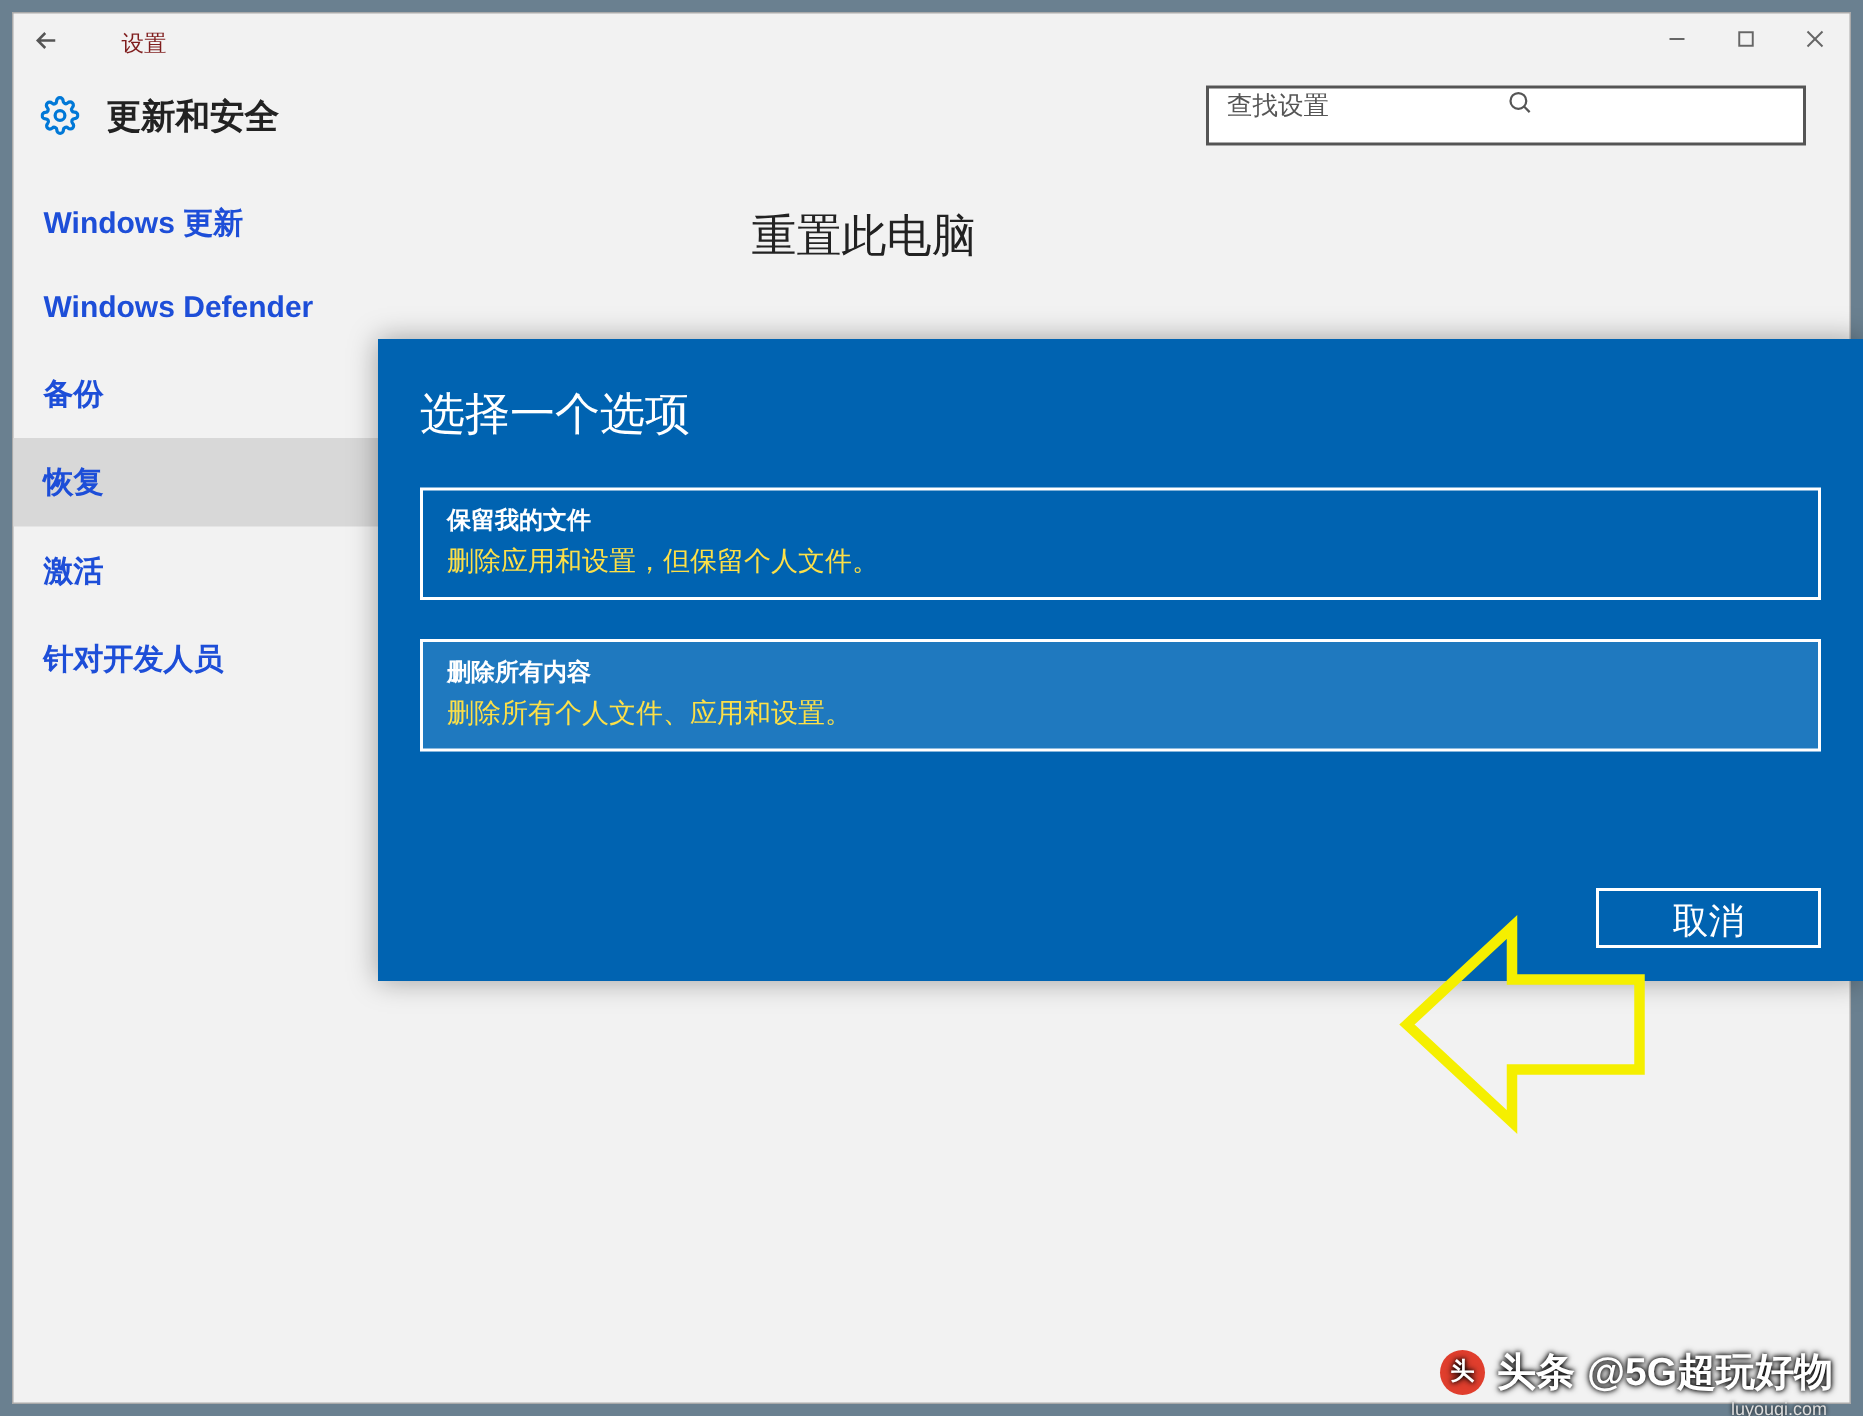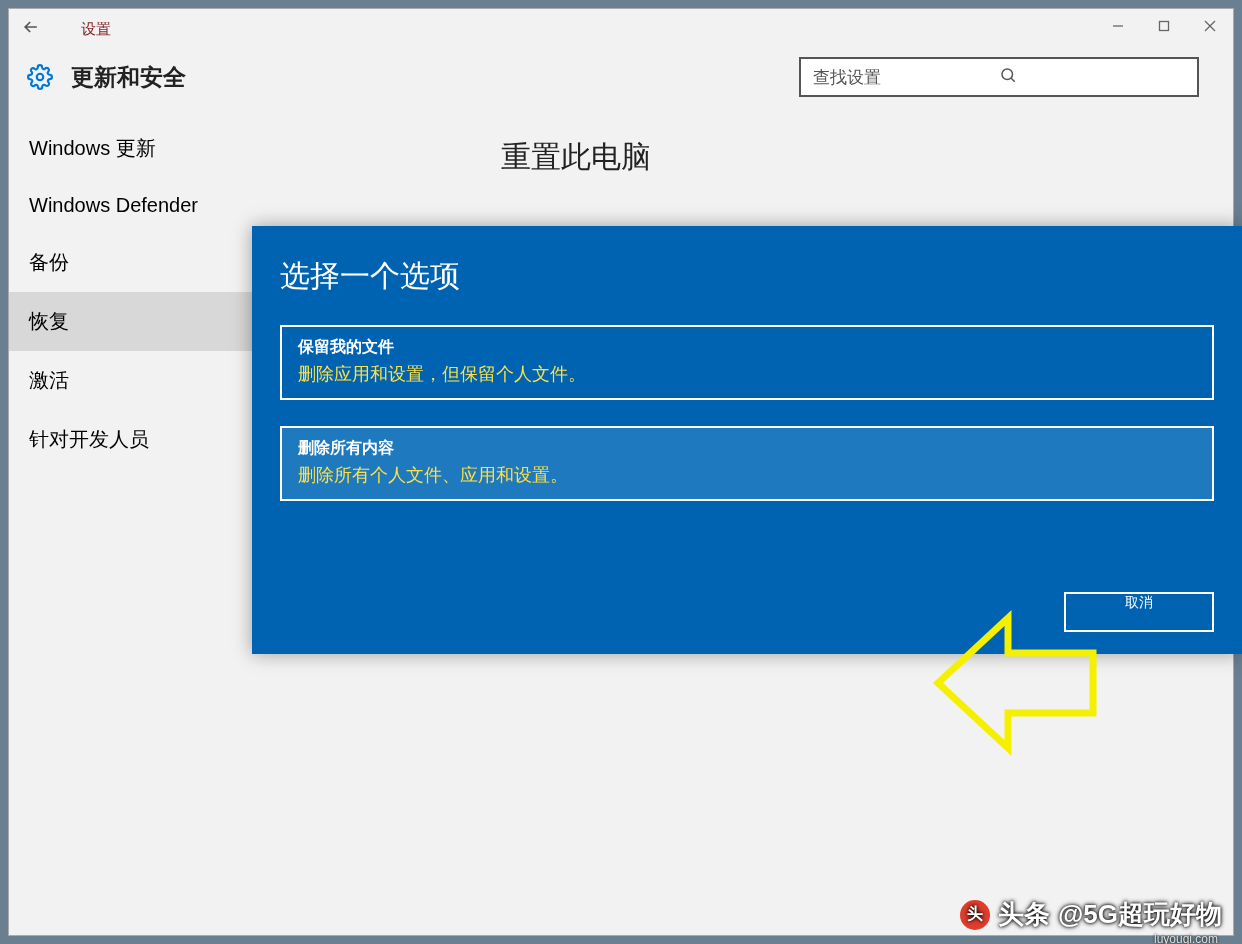--- a/index.html
+++ b/index.html
@@ -7,45 +7,45 @@
   
   .window { position: absolute; top: 8px; left: 8px; right: 8px; bottom: 8px; background: #f2f2f2; border: 1px solid #aaa; }
   
   .titlebar { height: 40px; display: flex; align-items: center; padding: 0 12px; position: relative; }
   .titlebar .back { width: 36px; font-size: 18px; color: #555; cursor: pointer; }
   .titlebar .appname { font-size: 15px; color: #7f1d1d; margin-left: 24px; }
   .win-controls { position: absolute; right: 0; top: 0; display: flex; }
   .win-controls > div { width: 46px; height: 34px; display: flex; align-items: center; justify-content: center; color: #666; cursor: pointer; }
   .win-controls svg { stroke: #666; }
   
-  .header-row { display: flex; align-items: center; padding: 8px 20px 18px 18px; }
+  .header-row { display: flex; align-items: center; padding: 8px 4px 18px 18px; }
   .gear { width: 26px; height: 26px; color: #0078d7; margin-right: 18px; display:flex; align-items:center; justify-content:center;}
   .section-title { font-size: 23px; font-weight: 700; color: #222; flex: 0 0 auto; }
   .header-row .spacer { flex: 1; }
-  .searchbox { width: 400px; height: 40px; border: 2px solid #555; background: #fff; display: flex; align-items: center; padding: 0 12px; margin-right: 14px;}
+  .searchbox { width: 400px; height: 40px; border: 2px solid #555; background: #fff; display: flex; padding: 0 12px; margin-right: 25px;}
   .searchbox span { color: #555; font-size: 17px; flex: 1; }
   .searchbox .sicon { color: #555; }
   
   .body { display: flex; height: calc(100% - 120px); }
   .sidebar { width: 460px; padding-top: 4px; }
-  .side-item { padding: 16px 20px; font-size: 20px; color: #000000; cursor: pointer; }
+  .side-item { padding: 16px 20px; font-size: 20px; color: #1d4ed8; cursor: pointer; font-weight: bold; }
   .side-item.selected { background: #d8d8d8; }
   
   .main { flex: 1; padding: 12px 32px; }
   .main-heading { font-size: 30px; font-weight: 400; color: #222; margin-top: 10px; }
   
   .dialog { position: absolute; left: 252px; right: 0; top: 226px; height: 428px; background: #0063b1; color: #fff; padding: 30px 28px 20px 28px; box-shadow: 0 0 18px rgba(0,0,0,.35); }
   .dialog-title { font-size: 30px; font-weight: 400; margin-bottom: 28px; }
   
   .option { border: 2px solid #fff; padding: 10px 16px 12px 16px; margin-bottom: 26px; cursor: pointer; position: relative; }
   .option.selected { background: #1f79bf; }
   .opt-title { font-size: 16px; font-weight: 700; margin-bottom: 4px; }
   .opt-desc { font-size: 18px; color: #fde047; }
   
-  .cancel-btn { position: absolute; right: 28px; bottom: 22px; width: 150px; height: 40px; border: 2px solid #fff; display: flex; align-items: flex-start; justify-content: center; font-size: 14px; cursor: pointer; background:#0063b1;}
+  .cancel-btn { position: absolute; right: 28px; bottom: 22px; width: 150px; height: 40px; border: 2px solid #fff; display: flex; align-items: flex-end; justify-content: center; font-size: 24px; cursor: pointer; background:#0063b1;}
   
   .arrow { position: absolute; left: 646px; top: 180px; pointer-events: none; z-index: 5;}
   
   .watermark { position: absolute; right: 20px; bottom: 12px; color: #fff; font-size: 26px; font-weight: 700; text-shadow: 0 0 3px #000, 0 0 5px #000; z-index: 20; display:flex; align-items:center; gap:8px;}
   .wm-url { position:absolute; right:24px; bottom:-2px; color:#ddd; font-size:12px; text-shadow:0 0 3px #000; z-index:20;}
   .wm-logo { width:30px; height:30px; background:#e03e2d; border-radius:50%; color:#fff; font-size:16px; display:flex; align-items:center; justify-content:center; font-weight:700;}
 </style>
 </head>
 <body>
 

